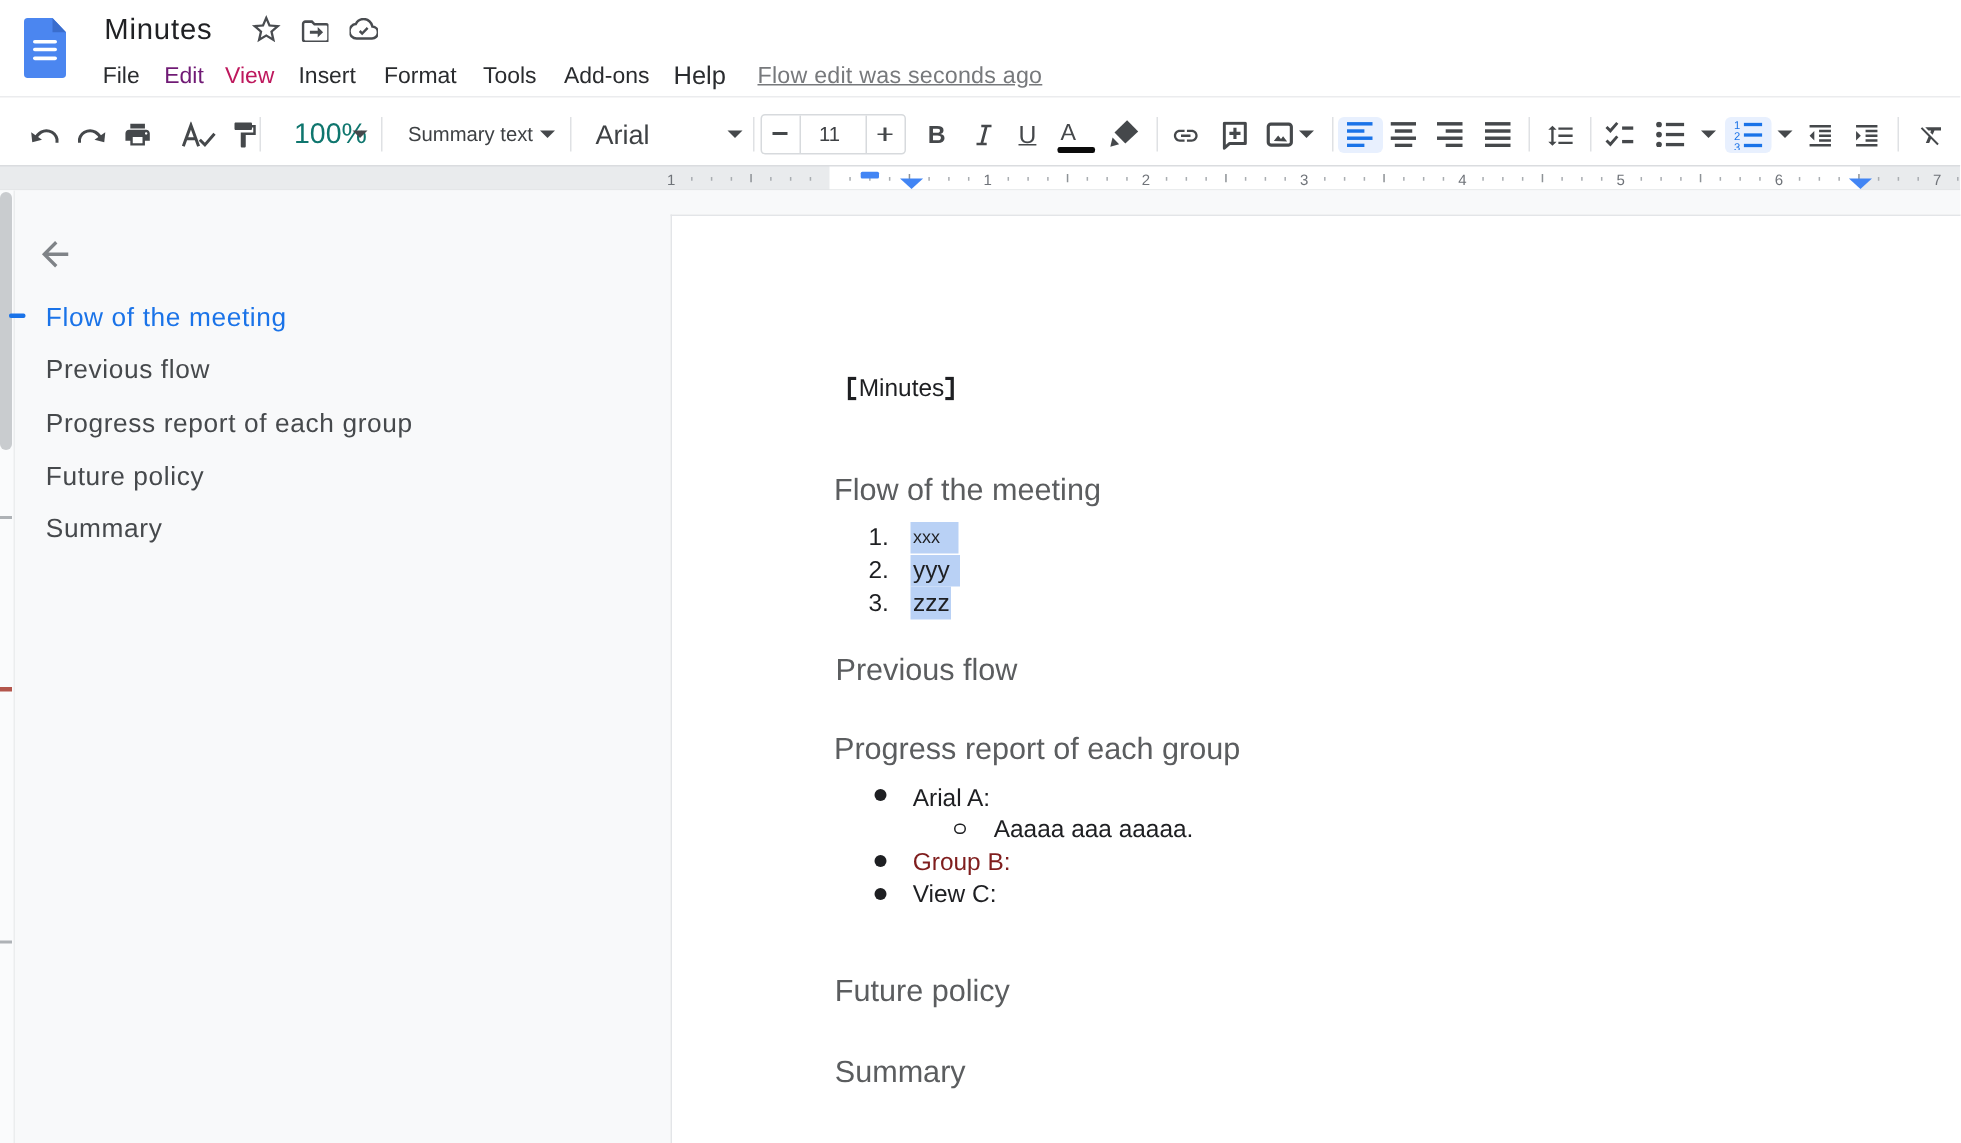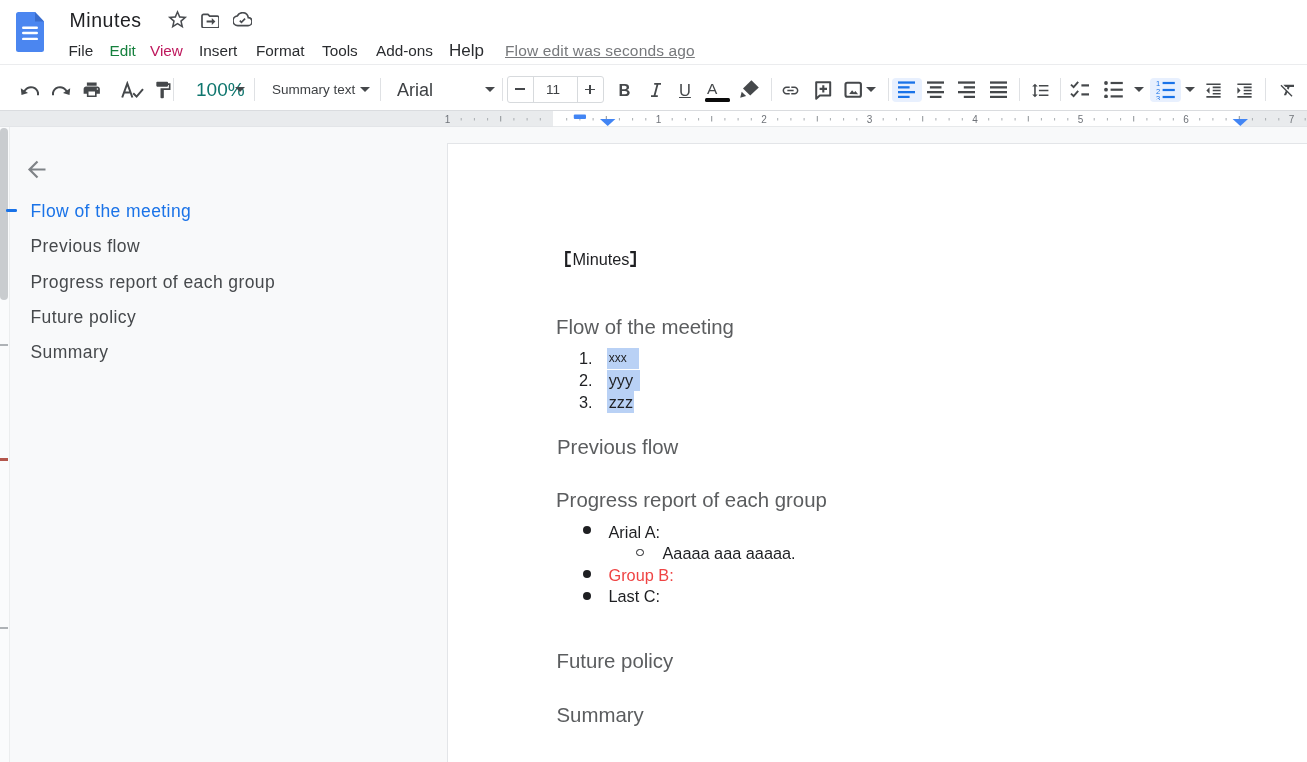--- a/index.html
+++ b/index.html
@@ -21,21 +21,21 @@
     <path d="M1 3 a1.6 1.6 0 0 1 1.6-1.6 h4.3 l1.8 1.8 h7.7 a1.6 1.6 0 0 1 1.6 1.6 v8.4 a1.6 1.6 0 0 1-1.6 1.6 H2.6 A1.6 1.6 0 0 1 1 13.2 Z" fill="none" stroke="#494c50" stroke-width="1.7"></path>
     <path d="M5.6 8.9 h5.2 v-2.5 l3.6 3.5 -3.6 3.5 v-2.5 h-5.2 z" fill="#494c50" transform="translate(0,-1.4)"></path>
   </svg>
 <svg style="position:absolute;left:233px;top:11.5px" width="19" height="16.2" viewBox="0 0 19 16.2">
     <g transform="scale(0.79,0.81) translate(0,-3.1)">
       <path d="M19.35 10.04C18.67 6.59 15.64 4 12 4 9.11 4 6.6 5.64 5.35 8.04 2.34 8.36 0 10.91 0 14c0 3.31 2.69 6 6 6h13c2.76 0 5-2.24 5-5 0-2.64-2.05-4.78-4.65-4.96z" fill="none" stroke="#494c50" stroke-width="2.1"></path>
       <path d="M8.6 13.8 l2.1 2.1 4.6-4.6" fill="none" stroke="#494c50" stroke-width="2.1"></path>
     </g>
   </svg>
 <div class="a" style="left:68.5px;top:40.7px;font-size:15.3px;line-height:20px;color:#2a2c2f">File</div>
-<div class="a" style="left:109.5px;top:40.7px;font-size:15.3px;line-height:20px;color:#15803d">Edit</div>
+<div class="a" style="left:109.5px;top:40.7px;font-size:15.3px;line-height:20px;color:#701a75">Edit</div>
 <div class="a" style="left:150px;top:40.7px;font-size:15.3px;line-height:20px;color:#be185d">View</div>
 <div class="a" style="left:199px;top:40.7px;font-size:15.3px;line-height:20px;color:#2a2c2f">Insert</div>
 <div class="a" style="left:256px;top:40.7px;font-size:15.3px;line-height:20px;color:#2a2c2f">Format</div>
 <div class="a" style="left:322px;top:40.7px;font-size:15.3px;line-height:20px;color:#2a2c2f">Tools</div>
 <div class="a" style="left:376px;top:40.7px;font-size:15.3px;line-height:20px;color:#2a2c2f">Add-ons</div>
 <div class="a" style="left:449px;top:40.7px;font-size:17px;line-height:20px;color:#2a2c2f">Help</div>
 <div class="a" style="left:505px;top:40.7px;font-size:15.5px;line-height:20px;color:#77797c;text-decoration:underline;letter-spacing:0.15px">Flow edit was seconds ago</div>
 <div class="a" style="left:0;top:64px;width:1307px;height:1px;background:#ebecee"></div>
 <svg style="position:absolute;left:20px;top:79px" width="20" height="20" viewBox="0 0 20 20">
     <path d="M3.4 13.9 C5.2 9.4 9.2 7.4 12.8 8.4 C15.4 9.1 17.4 11.1 18.0 13.8 L18.0 16.2" fill="none" stroke="#45484b" stroke-width="2"></path>
@@ -269,16 +269,16 @@
 <div class="a" style="left:608.7px;top:369.3px;font-size:16.3px;line-height:22px;color:#1e1f22">yyy</div>
 <div class="a" style="left:579px;top:391.3px;font-size:16.3px;line-height:22px;color:#1e1f22">3.</div>
 <div class="a" style="left:608.7px;top:391.3px;font-size:16.3px;line-height:22px;color:#1e1f22">zzz</div>
 <div class="a" style="left:557px;top:433.9px;font-size:20.4px;line-height:26px;color:#5b5d5f">Previous flow</div>
 <div class="a" style="left:556px;top:486.6px;font-size:20.4px;line-height:26px;color:#5b5d5f">Progress report of each group</div>
 <div class="a" style="left:582.5px;top:525.8px;width:8px;height:8px;border-radius:50%;background:#1e1f22"></div>
 <div class="a" style="left:608.5px;top:520.8px;font-size:16.3px;line-height:22px;color:#1e1f22">Arial A:</div>
 <div class="a" style="left:636.3px;top:548.8px;width:7.5px;height:7.5px;border-radius:50%;border:1.5px solid #1e1f22;box-sizing:border-box"></div>
 <div class="a" style="left:662.5px;top:542.3px;font-size:16.3px;line-height:22px;color:#1e1f22">Aaaaa aaa aaaaa.</div>
 <div class="a" style="left:582.5px;top:570px;width:8px;height:8px;border-radius:50%;background:#1e1f22"></div>
-<div class="a" style="left:608.5px;top:563.8px;font-size:16.3px;line-height:22px;color:#ef4444">Group B:</div>
+<div class="a" style="left:608.5px;top:563.8px;font-size:16.3px;line-height:22px;color:#7f1d1d">Group B:</div>
 <div class="a" style="left:582.5px;top:591.5px;width:8px;height:8px;border-radius:50%;background:#1e1f22"></div>
-<div class="a" style="left:608.5px;top:585.3px;font-size:16.3px;line-height:22px;color:#1e1f22">Last C:</div>
+<div class="a" style="left:608.5px;top:585.3px;font-size:16.3px;line-height:22px;color:#1e1f22">View C:</div>
 <div class="a" style="left:556.5px;top:647.9px;font-size:20.4px;line-height:26px;color:#5b5d5f">Future policy</div>
 <div class="a" style="left:556.5px;top:701.9px;font-size:20.4px;line-height:26px;color:#5b5d5f">Summary</div>
 </body></html>

